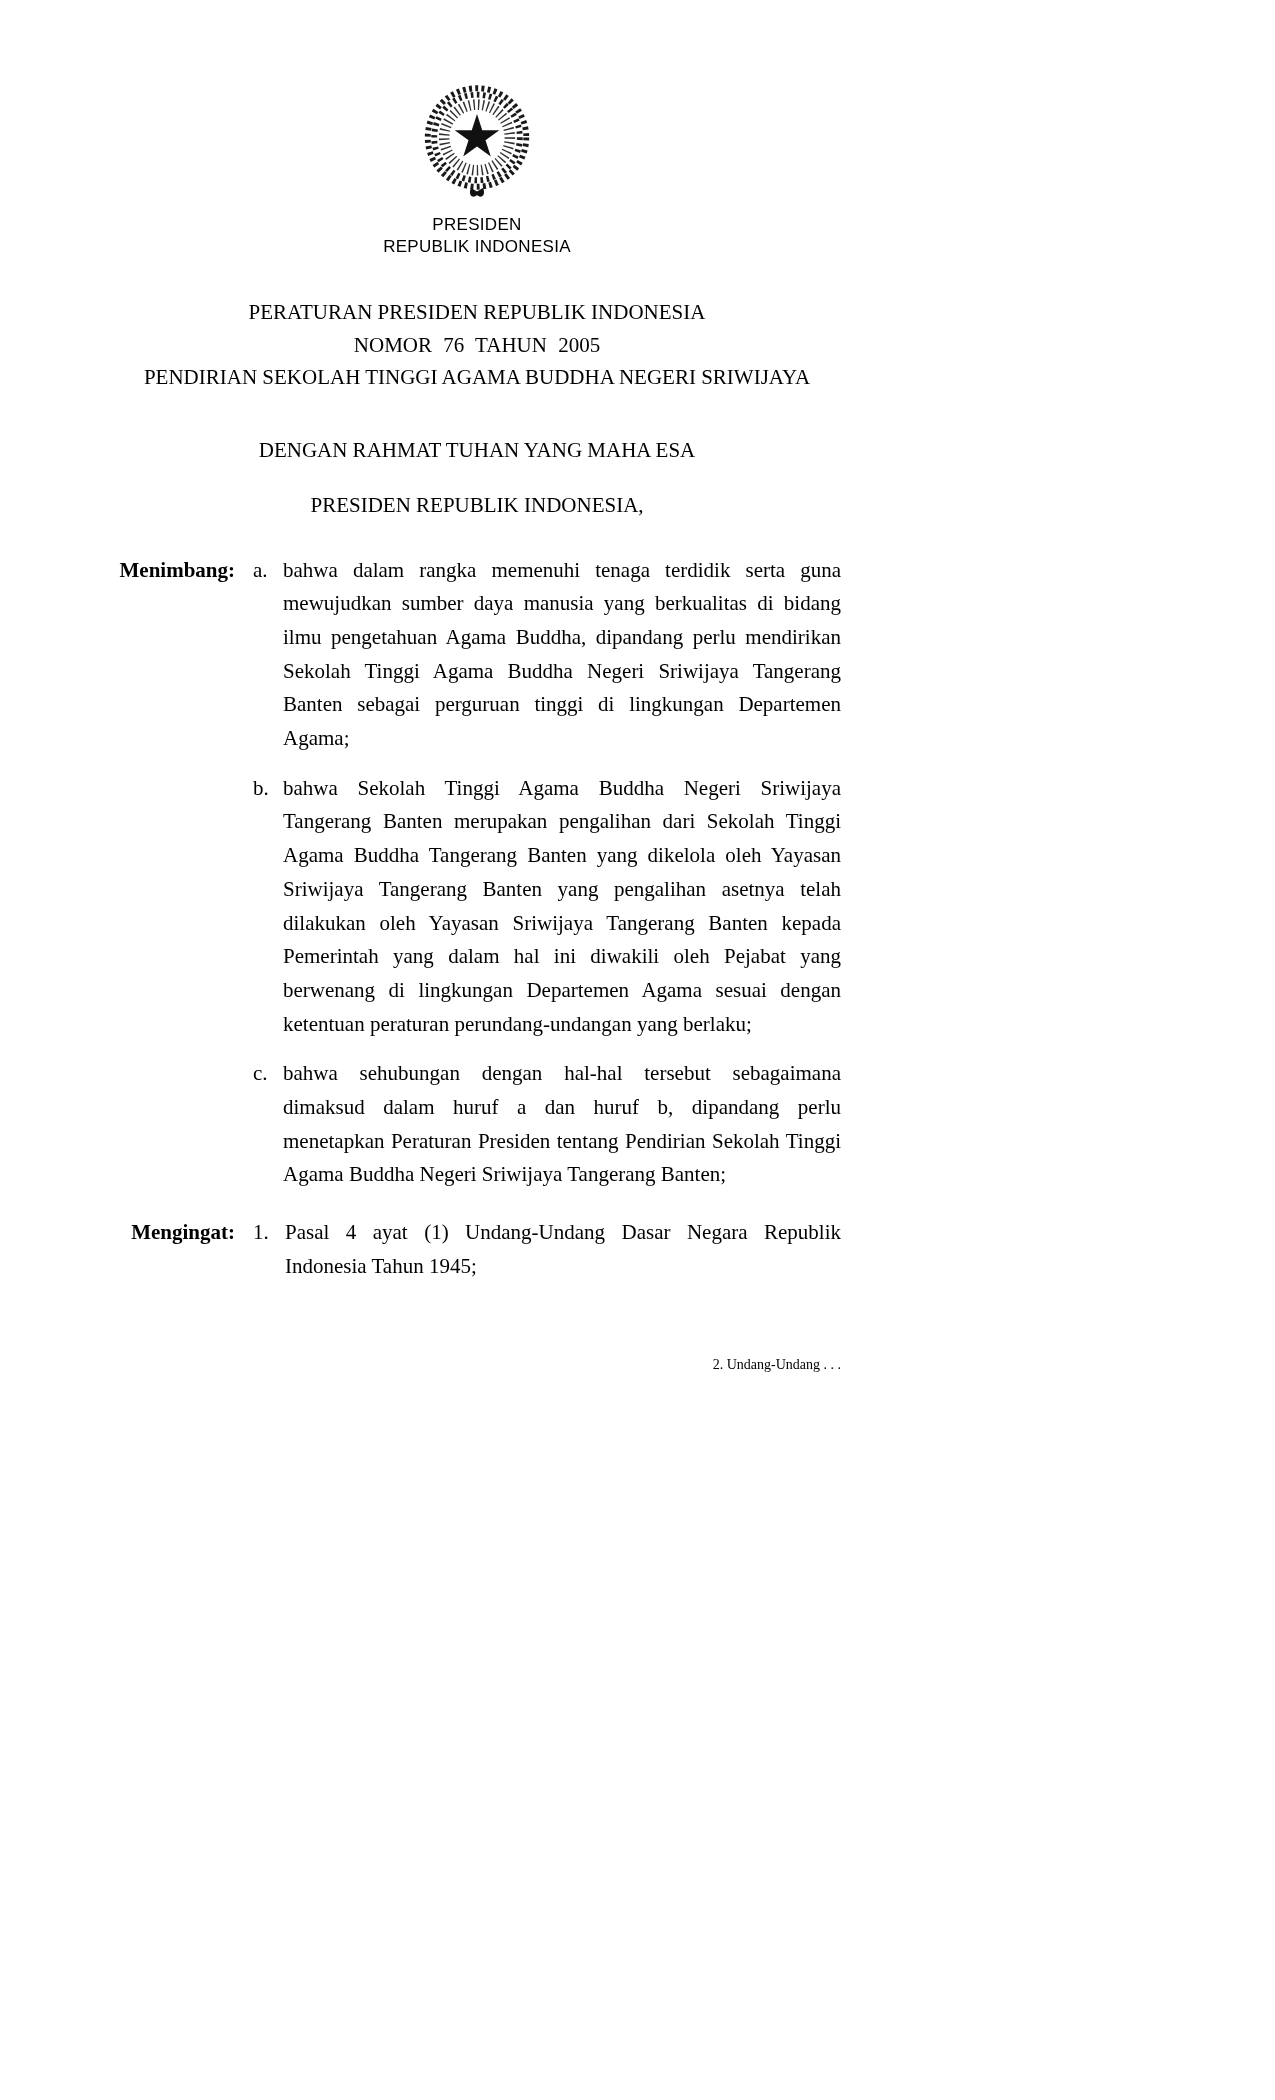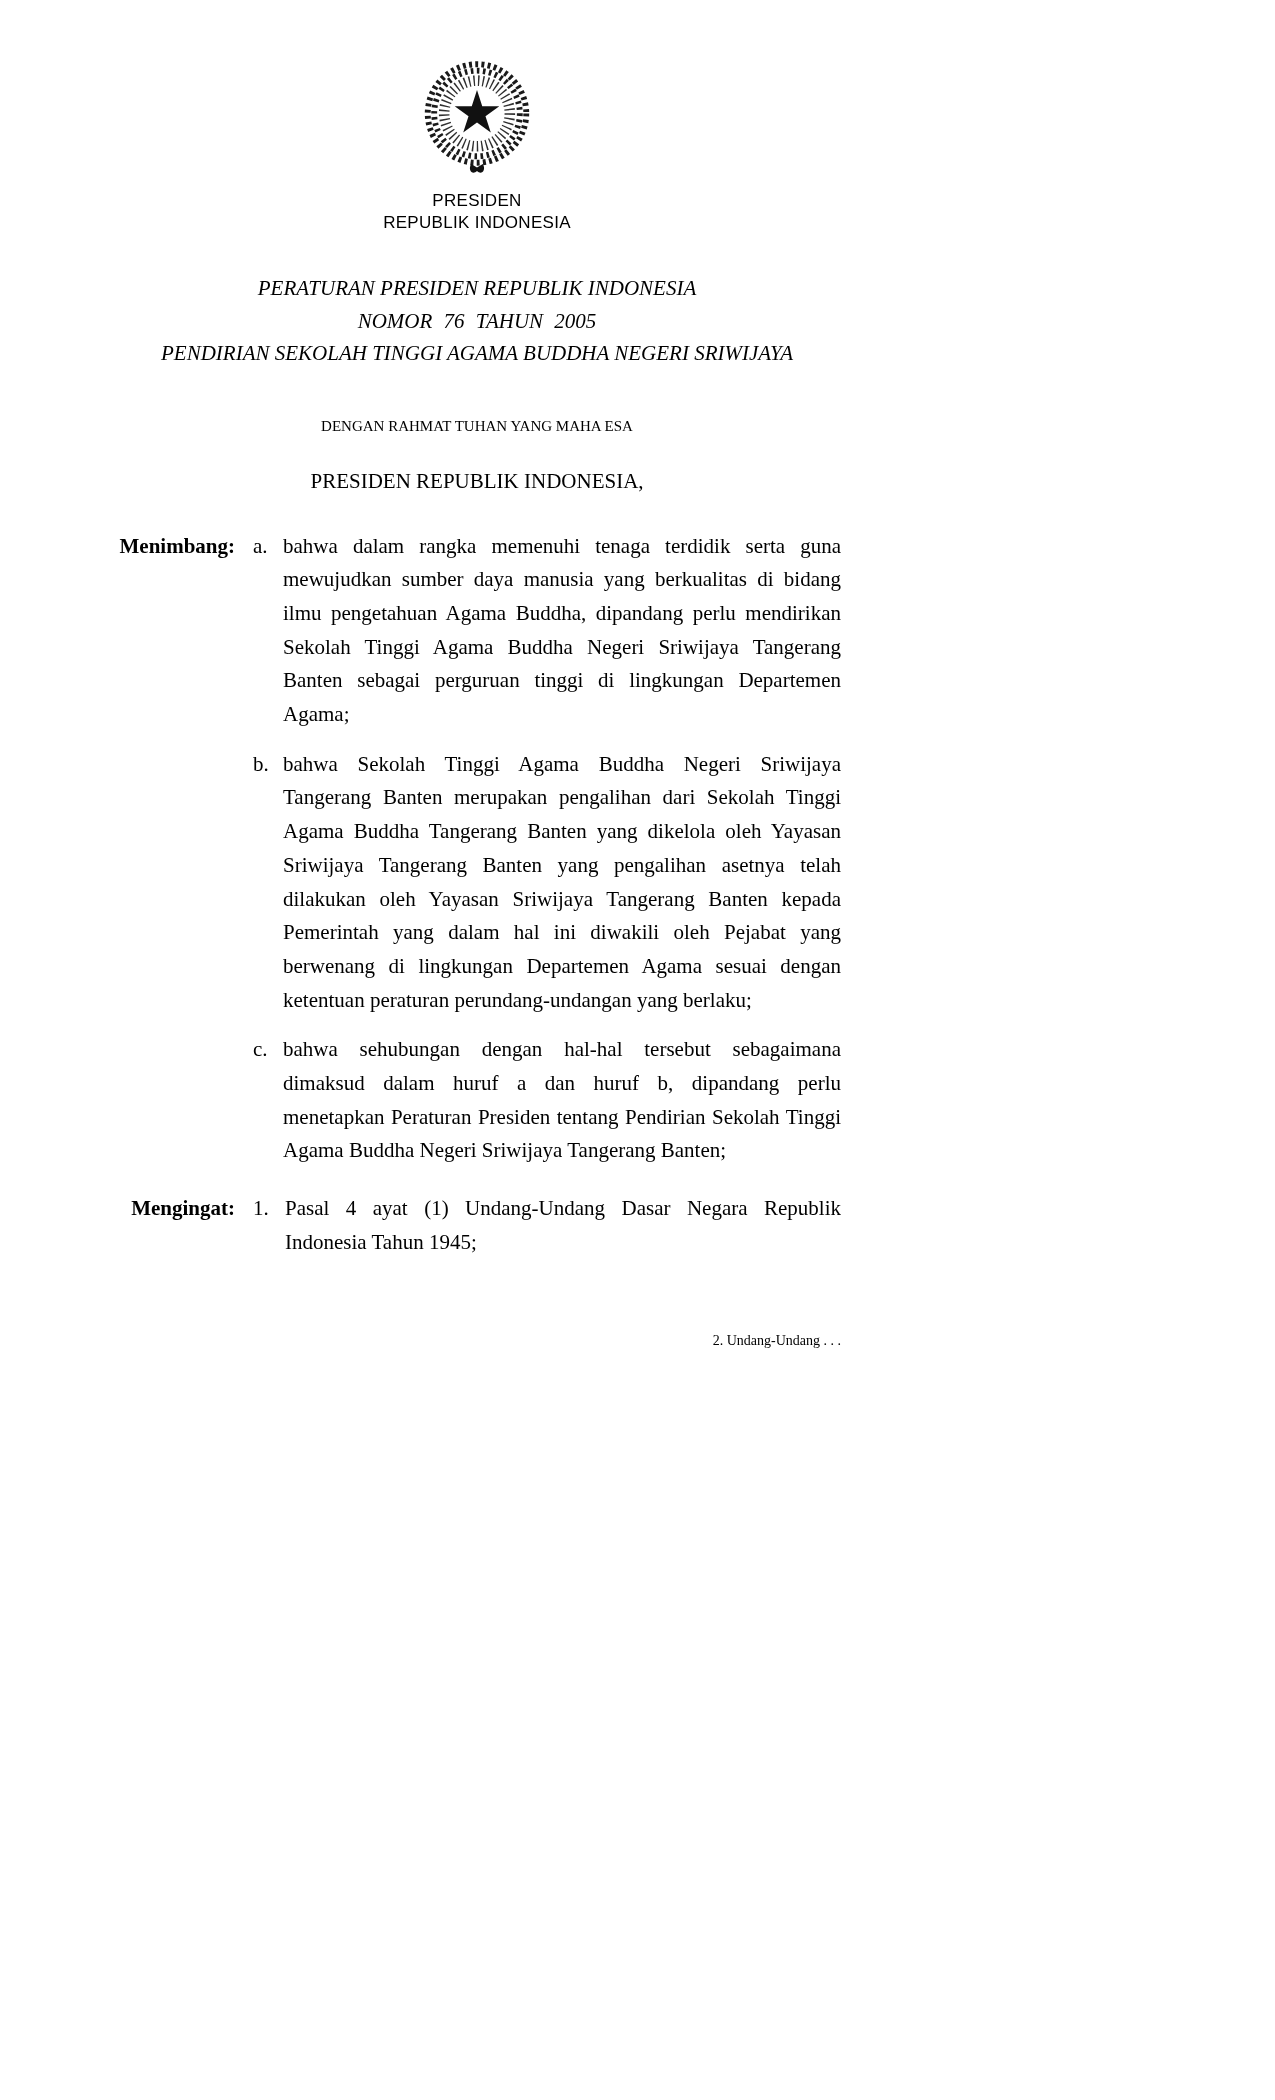--- a/index.html
+++ b/index.html
@@ -17,48 +17,47 @@
     inset: 0;
     background: #ffffff;
   }
   .content {
     position: absolute;
     left: 113px;
     top: 0;
     width: 728px;
   }
   .seal-wrap {
-    padding-top: 56px;
+    padding-top: 80px;
     text-align: center;
   }
   .seal-svg {
     width: 118px;
     height: 122px;
     display: inline-block;
   }
   .agency {
     margin-top: 8px;
     text-align: center;
     font-family: "Liberation Sans", sans-serif;
     font-size: 17px;
     line-height: 22px;
     letter-spacing: 0.3px;
   }
   .title-block {
     margin-top: 38px;
     text-align: center;
     font-size: 21px;
     line-height: 32.5px;
-    font-style: italic;
   }
   .nomor-line { word-spacing: 6px; }
   .invocation {
     margin-top: 40px;
     text-align: center;
-    font-size: 15px;
+    font-size: 21px;
     line-height: 32.5px;
   }
   .issuer {
     margin-top: 23px;
     text-align: center;
     font-size: 21px;
     line-height: 32.5px;
   }
   .body-block {
     margin-top: 32px;

